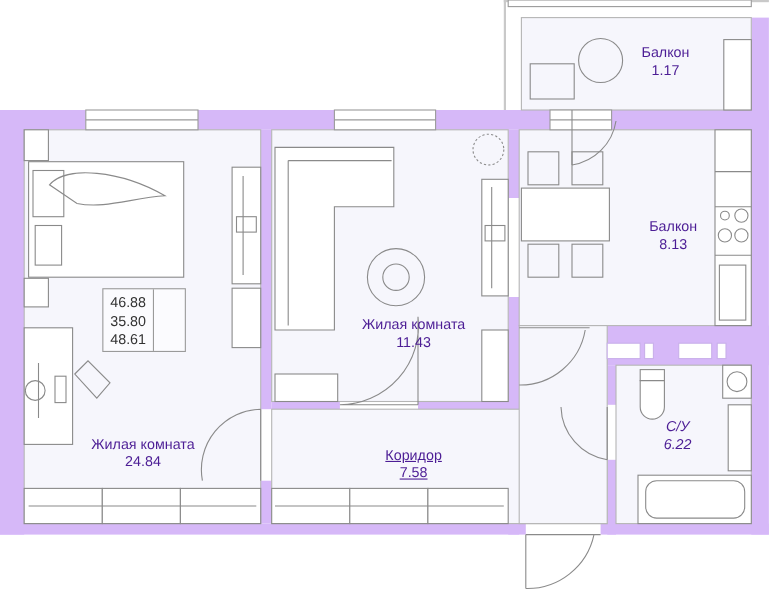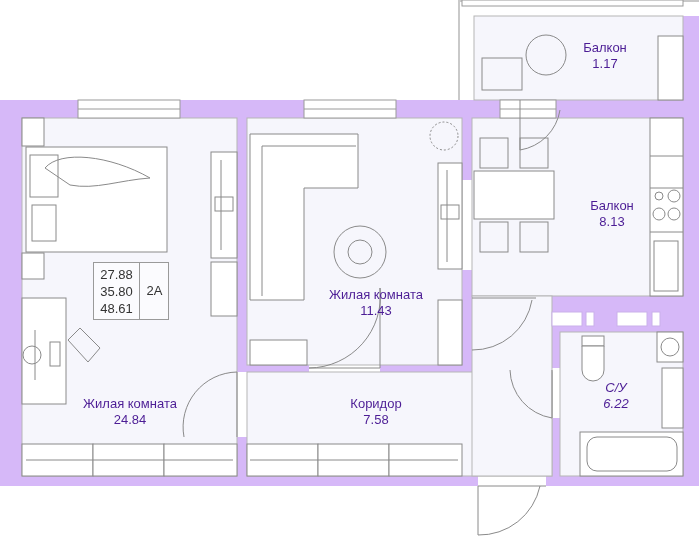--- a/index.html
+++ b/index.html
@@ -158,43 +158,42 @@
 
     <rect x="247" y="444" width="71" height="32" fill="#ffffff"></rect>
     <rect x="318" y="444" width="71" height="32" fill="#ffffff"></rect>
     <rect x="389" y="444" width="73" height="32" fill="#ffffff"></rect>
     <line x1="250" y1="460" x2="458" y2="460"></line>
   </g>
 </svg>
 
 <div class="info">
   <div class="col1">
-    <span style="display:block">27.88</span>
+    <span style="display:block">46.88</span>
     <span style="display:block">35.80</span>
     <span style="display:block">48.61</span>
   </div>
-  <div class="col2">2A</div>
 </div>
 
 <div class="lbl" style="left:605px; top:40px;">
   <span>Балкон</span>
   <span>1.17</span>
 </div>
 <div class="lbl" style="left:130px; top:396px;">
   <span>Жилая комната</span>
   <span>24.84</span>
 </div>
 <div class="lbl" style="left:376px; top:287px;">
   <span>Жилая комната</span>
   <span>11.43</span>
 </div>
 <div class="lbl" style="left:612px; top:198px;">
   <span>Балкон</span>
   <span>8.13</span>
 </div>
-<div class="lbl" style="left:376px; top:396px;">
+<div class="lbl" style="left:376px; top:406px;text-decoration:underline;">
   <span>Коридор</span>
   <span>7.58</span>
 </div>
 <div class="lbl" style="left:616px; top:380px;font-style:italic;">
   <span>С/У</span>
   <span>6.22</span>
 </div>
 
 </body></html>

